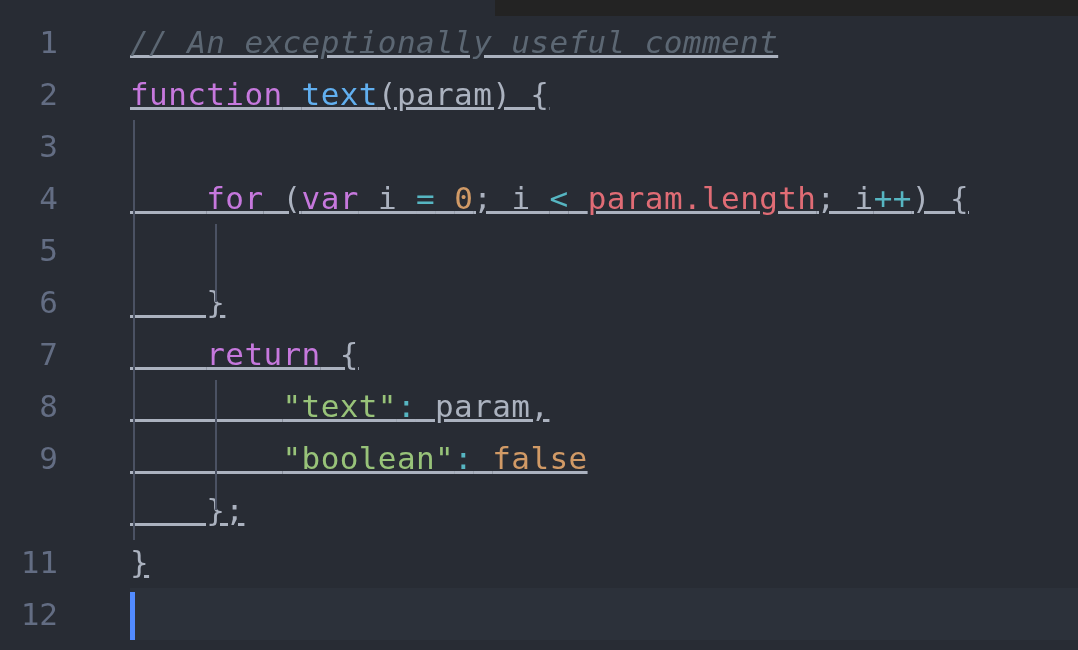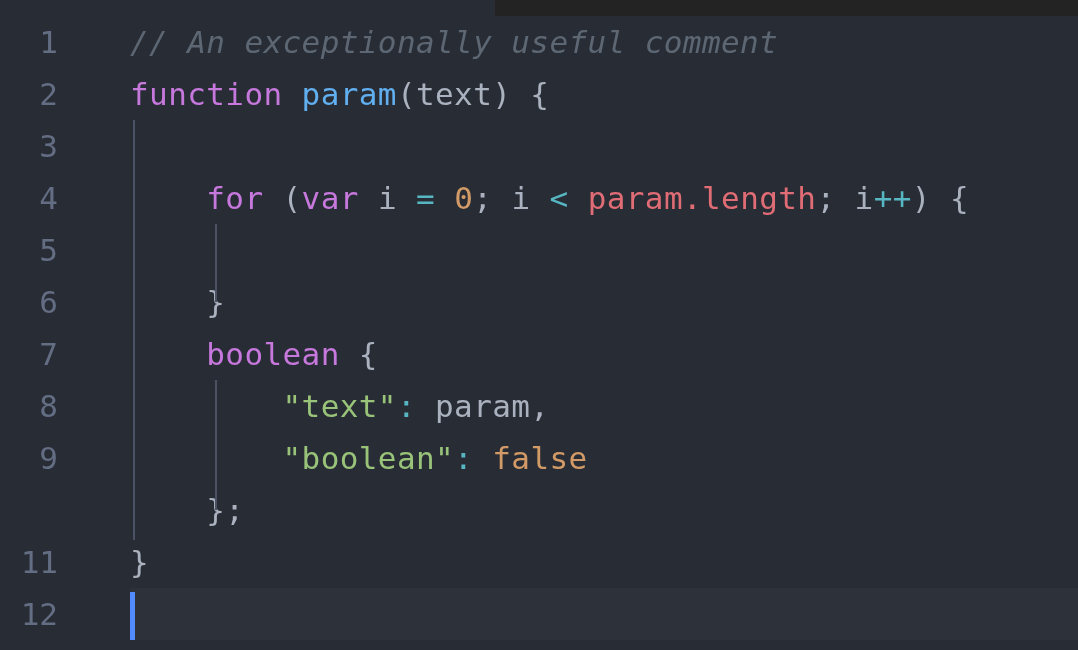--- a/index.html
+++ b/index.html
@@ -65,20 +65,21 @@
     font-size: 31px;
     letter-spacing: 0px;
   }
   .code {
     position: absolute;
     left: 130px;
     top: 0;
     color: #abb2bf;
     font-size: 31px;
     letter-spacing: 0.4px;
+    text-decoration: underline;
   }
   
   .guide {
     position: absolute;
     width: 2px;
     background: #4b5263;
   }
   #guide1 { left: 133px; top: 120px; height: 420px; }
   #guide2 { left: 215px; top: 224px; height: 78px; }
   #guide3 { left: 215px; top: 380px; height: 130px; }
@@ -110,26 +111,26 @@
 <body>
 
 <div id="editor">
 
   <div id="top-void"></div>
 
   <div id="gutter"></div>
 
   <div id="code-area">
       <div class="line"><div class="ln">1</div><div class="code"><span class="t-comment">// An exceptionally useful comment</span></div></div>
-      <div class="line"><div class="ln">2</div><div class="code"><span class="t-keyword">function</span><span class="t-punct"> </span><span class="t-function">param</span><span class="t-punct">(text) {</span></div></div>
+      <div class="line"><div class="ln">2</div><div class="code"><span class="t-keyword">function</span><span class="t-punct"> </span><span class="t-function">text</span><span class="t-punct">(param) {</span></div></div>
       <div class="line"><div class="ln">3</div></div>
       <div class="line"><div class="ln">4</div><div class="code"><span class="t-punct">    </span><span class="t-keyword">for</span><span class="t-punct"> (</span><span class="t-keyword">var</span><span class="t-variable"> i </span><span class="t-operator">=</span><span class="t-punct"> </span><span class="t-number">0</span><span class="t-punct">; i </span><span class="t-operator">&lt;</span><span class="t-punct"> </span><span class="t-property">param.length</span><span class="t-punct">; i</span><span class="t-operator">++</span><span class="t-punct">) {</span></div></div>
       <div class="line"><div class="ln">5</div></div>
       <div class="line"><div class="ln">6</div><div class="code"><span class="t-punct">    }</span></div></div>
-      <div class="line"><div class="ln">7</div><div class="code"><span class="t-punct">    </span><span class="t-keyword">boolean</span><span class="t-punct"> {</span></div></div>
+      <div class="line"><div class="ln">7</div><div class="code"><span class="t-punct">    </span><span class="t-keyword">return</span><span class="t-punct"> {</span></div></div>
       <div class="line"><div class="ln">8</div><div class="code"><span class="t-punct">        </span><span class="t-key">"text"</span><span class="t-operator">:</span><span class="t-variable"> param,</span></div></div>
       <div class="line"><div class="ln">9</div><div class="code"><span class="t-punct">        </span><span class="t-key">"boolean"</span><span class="t-operator">:</span><span class="t-punct"> </span><span class="t-constant">false</span></div></div>
       <div class="line"><div class="code"><span class="t-punct">    };</span></div></div>
       <div class="line"><div class="ln">11</div><div class="code"><span class="t-punct">}</span></div></div>
       <div class="line active"><div class="ln-bg"></div><div class="ln">12</div><div class="code"></div></div>
     </div>
 
   <div class="guide" id="guide1"></div>
   <div class="guide" id="guide2"></div>
   <div class="guide" id="guide3"></div>

